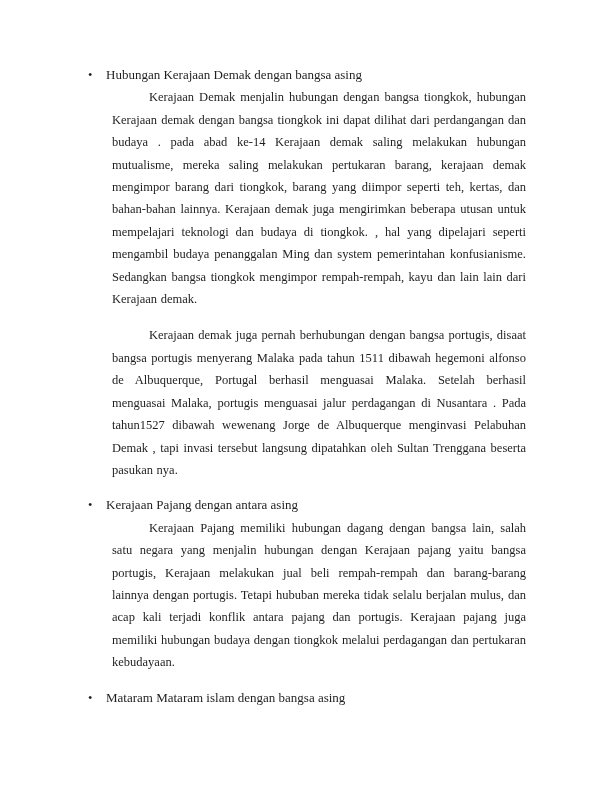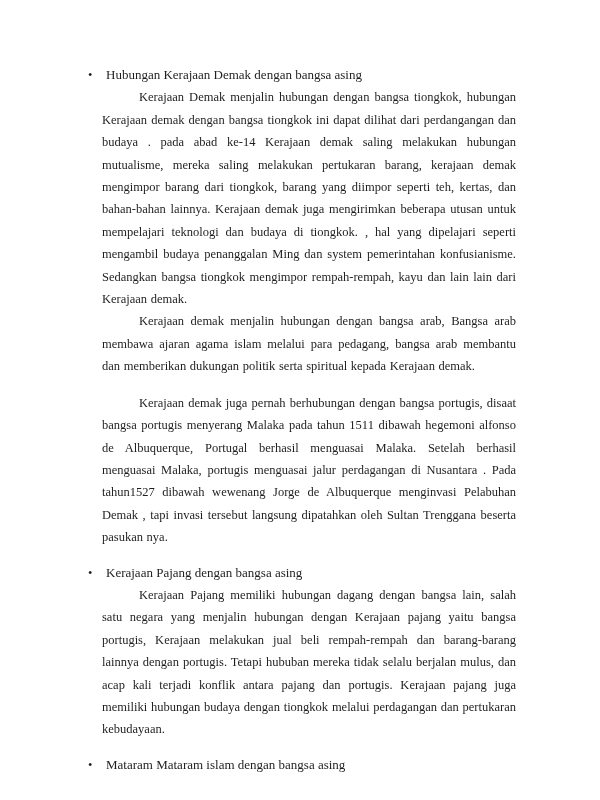--- a/index.html
+++ b/index.html
@@ -40,21 +40,21 @@
     line-height: 22.4px;
     color: #1e1e1e;
   }
   .heading-text {
     flex: 1 1 auto;
     font-size: 13px;
     line-height: 22.4px;
     white-space: nowrap;
   }
   .para {
-    margin: 0 0 0 14px;
+    margin: 0 0 0 24px;
     width: 414px;
     text-align: justify;
     text-indent: 37px;
     font-size: 12.5px;
     line-height: 22.4px;
     word-spacing: 0.5px;
   }
   .para.spaced {
     margin-top: 14px;
   }
@@ -63,28 +63,27 @@
 <body>
 
 <div class="page">
 
   <div class="section">
     <div class="heading-row">
       <span class="bullet">•</span>
       <span class="heading-text">Hubungan Kerajaan Demak dengan bangsa asing</span>
     </div>
     <p class="para">Kerajaan Demak menjalin hubungan dengan bangsa tiongkok, hubungan Kerajaan demak dengan bangsa tiongkok ini dapat dilihat dari perdangangan dan budaya . pada abad ke-14 Kerajaan demak saling melakukan hubungan mutualisme, mereka saling melakukan pertukaran barang, kerajaan demak mengimpor barang dari tiongkok, barang yang diimpor seperti teh, kertas, dan bahan-bahan lainnya. Kerajaan demak juga mengirimkan beberapa utusan untuk mempelajari teknologi dan budaya di tiongkok. , hal yang dipelajari seperti mengambil budaya penanggalan Ming dan system pemerintahan konfusianisme. Sedangkan bangsa tiongkok mengimpor rempah-rempah, kayu dan lain lain dari Kerajaan demak.</p>
-    <p class="para">Kerajaan demak menjalin hubungan dengan bangsa arab, Bangsa arab membawa ajaran agama islam melalui para pedagang, bangsa arab membantu dan memberikan dukungan politik serta spiritual kepada Kerajaan demak.</p>
     <p class="para spaced">Kerajaan demak juga pernah berhubungan dengan bangsa portugis, disaat bangsa portugis menyerang Malaka pada tahun 1511 dibawah hegemoni alfonso de Albuquerque, Portugal berhasil menguasai Malaka. Setelah berhasil menguasai Malaka, portugis menguasai jalur perdagangan di Nusantara . Pada tahun1527 dibawah wewenang Jorge de Albuquerque menginvasi Pelabuhan Demak , tapi invasi tersebut langsung dipatahkan oleh Sultan Trenggana beserta pasukan nya.</p>
   </div>
 
   <div class="section">
     <div class="heading-row">
       <span class="bullet">•</span>
-      <span class="heading-text">Kerajaan Pajang dengan bangsa asing</span>
+      <span class="heading-text">Kerajaan Pajang dengan antara asing</span>
     </div>
     <p class="para">Kerajaan Pajang memiliki hubungan dagang dengan bangsa lain, salah satu negara yang menjalin hubungan dengan Kerajaan pajang yaitu bangsa portugis, Kerajaan melakukan jual beli rempah-rempah dan barang-barang lainnya dengan portugis. Tetapi hububan mereka tidak selalu berjalan mulus, dan acap kali terjadi konflik antara pajang dan portugis. Kerajaan pajang juga memiliki hubungan budaya dengan tiongkok melalui perdagangan dan pertukaran kebudayaan.</p>
   </div>
 
   <div class="section">
     <div class="heading-row">
       <span class="bullet">•</span>
       <span class="heading-text">Mataram Mataram islam dengan bangsa asing</span>
     </div>
   </div>

